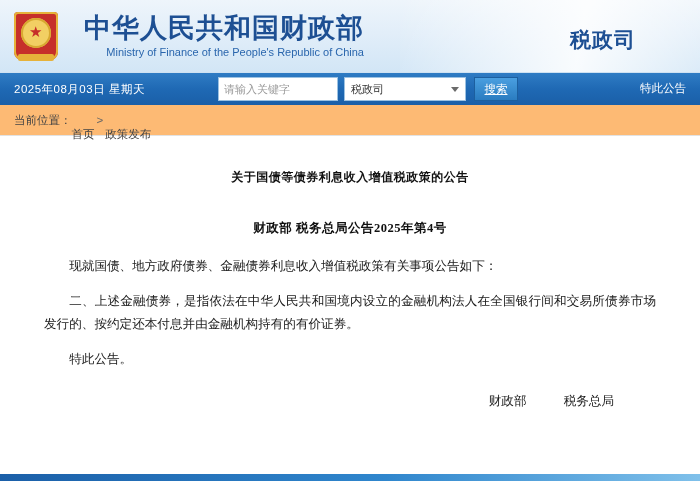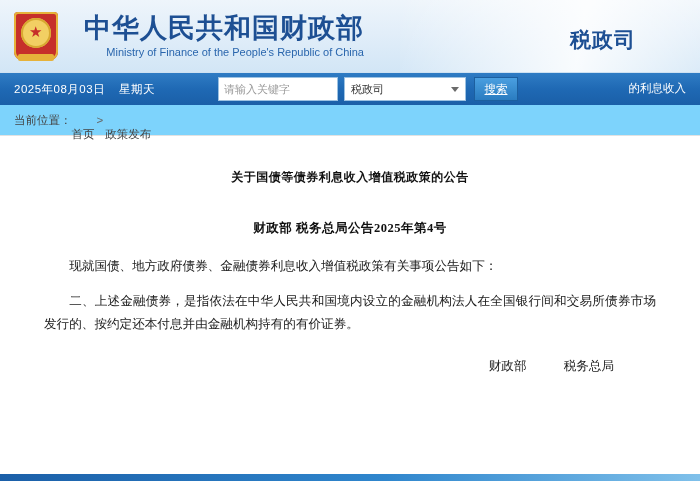--- a/index.html
+++ b/index.html
@@ -117,21 +117,20 @@
     align-items: center;
     color: #ffffff;
     font-size: 11.5px;
   }
   .nav-date {
     margin-left: 14px;
     white-space: nowrap;
     letter-spacing: 0.5px;
   }
   .nav-date .weekday {
-    margin-left: 10px;
   }
   .search-wrap {
     position: absolute;
     left: 218px;
     top: 4px;
     display: flex;
     align-items: stretch;
     height: 24px;
   }
   .search-input {
@@ -194,21 +193,21 @@
     top: 8px;
     color: #ffffff;
     font-size: 11.5px;
     text-decoration: none;
     cursor: pointer;
   }
 
   
   .breadcrumb-bar {
     height: 30px;
-    background: #7dd3fc;
+    background: #fdba74;
     border-bottom: 1px solid #e2e2e2;
     display: flex;
     align-items: center;
     padding: 0 14px;
     font-size: 11.5px;
     color: #444;
   }
   .breadcrumb-bar .crumb-label { color: #444; }
   .breadcrumb-bar .crumb-link {
     color: #444;
@@ -303,37 +302,38 @@
 
     <div class="search-wrap">
       <input class="search-input" type="text" placeholder="请输入关键字" style="">
       <div class="search-select">
         <span>税政司</span>
         <span class="caret"></span>
       </div>
       <div class="search-btn">搜索</div>
     </div>
 
-    <a class="nav-home" href="#">的利息收入</a>
+    <a class="nav-home" href="#">特此公告</a>
   </div>
 
   <div class="breadcrumb-bar">
     <span class="crumb-label">当前位置：</span>
     <a class="crumb-link" href="#">首页</a>
     <span class="crumb-sep">&gt;</span>
     <a class="crumb-link" href="#">政策发布</a>
   </div>
 
   <div class="doc">
     <h1 class="doc-title">关于国债等债券利息收入增值税政策的公告</h1>
     <div class="doc-subtitle">财政部 税务总局公告2025年第4号</div>
 
     <div class="doc-body">
       <p>现就国债、地方政府债券、金融债券利息收入增值税政策有关事项公告如下：</p>
       <p>二、上述金融债券，是指依法在中华人民共和国境内设立的金融机构法人在全国银行间和交易所债券市场发行的、按约定还本付息并由金融机构持有的有价证券。</p>
+      <p>特此公告。</p>
     </div>
 
     <div class="signature">
       <div class="sig-line">
         <span class="sig-unit-1">财政部</span>
         <span>税务总局</span>
       </div>
 
     </div>
   </div>

